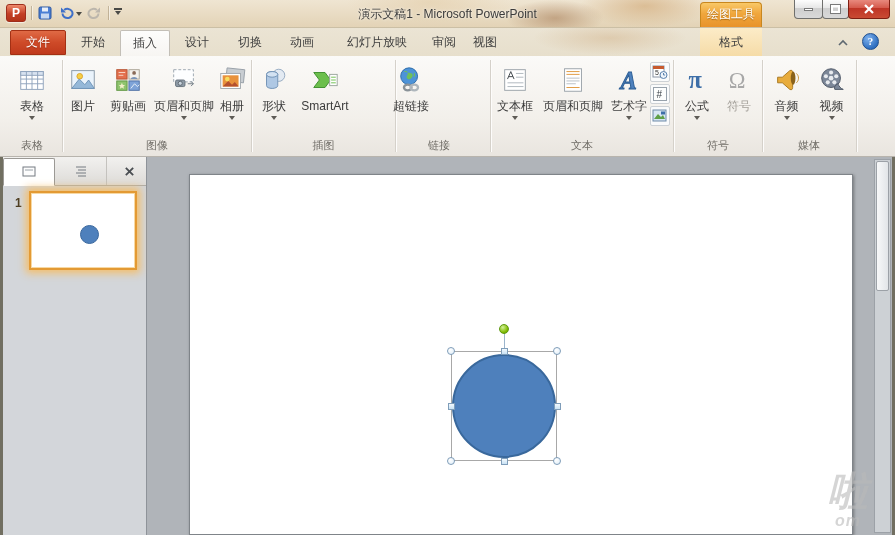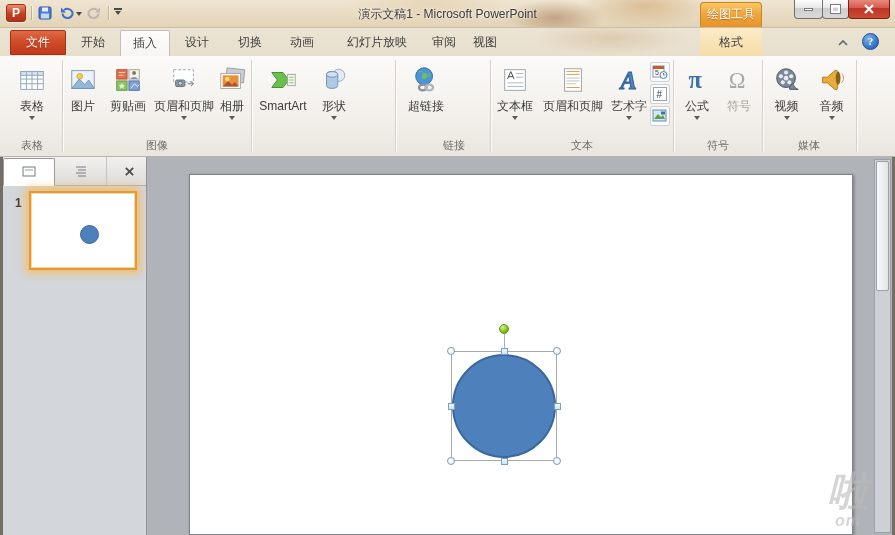--- a/index.html
+++ b/index.html
@@ -253,46 +253,47 @@
           <div class="rlbl">相册</div>
           <div class="caret"></div>
         </div>
       </div>
       <div class="rlabel">图像</div>
     </div>
     <div class="rsep" style="left:251px;"></div>
 
     <div class="rgroup" style="left:253px;width:141px;">
       <div class="rbtns">
+        <div class="rbtn" style="width:42px;">
+          <div class="ricon">
+              <svg width="30" height="30" viewBox="0 0 32 32">
+                <circle cx="21" cy="11" r="6.5" fill="#E3EAF2" stroke="#93A9C0"></circle>
+                <path d="M8 10c0-1.7 2.7-3 6-3s6 1.3 6 3v12c0 1.7-2.7 3-6 3s-6-1.3-6-3z" fill="#AFC8E4" stroke="#7091B4"></path>
+                <ellipse cx="14" cy="10" rx="6" ry="3" fill="#D3E2F2" stroke="#7091B4"></ellipse>
+              </svg>
+            </div>
+          <div class="rlbl">形状</div>
+          <div class="caret"></div>
+        </div>
         <div class="rbtn" style="width:60px;">
           <div class="ricon">
               <svg width="30" height="30" viewBox="0 0 32 32">
                 <path d="M4 8h12l6 8-6 8H4l6-8z" fill="#6CBF4C" stroke="#3E8E2E"></path>
                 <rect x="21" y="10" width="8" height="12" fill="#fff" stroke="#9AA49C"></rect>
                 <path d="M22.5 13h5M22.5 16h5M22.5 19h5" stroke="#6CBF4C"></path>
               </svg>
             </div>
           <div class="rlbl">SmartArt</div>
         </div>
-        <div class="rbtn" style="width:42px;">
-          <div class="ricon">
-              <svg width="30" height="30" viewBox="0 0 32 32">
-                <circle cx="21" cy="11" r="6.5" fill="#E3EAF2" stroke="#93A9C0"></circle>
-                <path d="M8 10c0-1.7 2.7-3 6-3s6 1.3 6 3v12c0 1.7-2.7 3-6 3s-6-1.3-6-3z" fill="#AFC8E4" stroke="#7091B4"></path>
-                <ellipse cx="14" cy="10" rx="6" ry="3" fill="#D3E2F2" stroke="#7091B4"></ellipse>
-              </svg>
-            </div>
-          <div class="rlbl">形状</div>
-          <div class="caret"></div>
-        </div>
-      </div>
+      </div>
+      <div class="rlabel">插图</div>
     </div>
     <div class="rsep" style="left:395px;"></div>
 
-    <div class="rgroup" style="left:400px;width:108px;">
+    <div class="rgroup" style="left:385px;width:108px;">
       <div class="rbtns">
         <div class="rbtn" style="width:52px;">
           <div class="ricon">
               <svg width="30" height="30" viewBox="0 0 32 32">
                 <circle cx="14" cy="12" r="9" fill="#4D93D8" stroke="#2E6CA8"></circle>
                 <path d="M8 7c3-2 6 1 4 4s1 5 3 4 4-4 2-6z" fill="#6FC05A"></path>
                 <path d="M19 8c2 1 2 4 0 5z" fill="#6FC05A"></path>
                 <ellipse cx="12.5" cy="24" rx="4" ry="3" fill="none" stroke="#8A9298" stroke-width="2.5"></ellipse>
                 <ellipse cx="19.5" cy="24" rx="4" ry="3" fill="none" stroke="#AEB6BC" stroke-width="2.5"></ellipse>
               </svg>
@@ -385,47 +386,47 @@
             </div>
           <div class="rlbl">符号</div>
         </div>
       </div>
       <div class="rlabel">符号</div>
     </div>
     <div class="rsep" style="left:762px;"></div>
 
     <div class="rgroup" style="left:764px;width:90px;">
       <div class="rbtns">
+        <div class="rbtn" style="width:45px;">
+          <div class="ricon">
+              <svg width="30" height="30" viewBox="0 0 32 32">
+                <path d="M6 13h5l8-7c2-1 3 0 3 2v16c0 2-1 3-3 2l-8-7H6z" fill="#E8AC3C" stroke="#A6761F"></path>
+                <ellipse cx="22.5" cy="14" rx="2.5" ry="7" fill="#8A621A"></ellipse>
+                <path d="M26 9c3 2.5 3 7.5 0 10" stroke="#C89030" fill="none"></path>
+              </svg>
+            </div>
+          <div class="rlbl">音频</div>
+          <div class="caret"></div>
+        </div>
         <div class="rbtn" style="width:45px;">
           <div class="ricon">
               <svg width="30" height="30" viewBox="0 0 32 32">
                 <circle cx="15" cy="14" r="10" fill="#7C8798" stroke="#4C5564"></circle>
                 <circle cx="15" cy="14" r="2.5" fill="#E8EBEF"></circle>
                 <g fill="#E8EBEF">
                   <circle cx="15" cy="8" r="2.2"></circle>
                   <circle cx="9.5" cy="12" r="2.2"></circle>
                   <circle cx="11.5" cy="18.5" r="2.2"></circle>
                   <circle cx="18.5" cy="18.5" r="2.2"></circle>
                   <circle cx="20.5" cy="12" r="2.2"></circle>
                 </g>
                 <path d="M22 20c2 3 3 5 6 6h-9c-1-2 0-4 3-6z" fill="#7C8798" stroke="#4C5564"></path>
               </svg>
             </div>
           <div class="rlbl">视频</div>
-          <div class="caret"></div>
-        </div>
-        <div class="rbtn" style="width:45px;">
-          <div class="ricon">
-              <svg width="30" height="30" viewBox="0 0 32 32">
-                <path d="M6 13h5l8-7c2-1 3 0 3 2v16c0 2-1 3-3 2l-8-7H6z" fill="#E8AC3C" stroke="#A6761F"></path>
-                <ellipse cx="22.5" cy="14" rx="2.5" ry="7" fill="#8A621A"></ellipse>
-                <path d="M26 9c3 2.5 3 7.5 0 10" stroke="#C89030" fill="none"></path>
-              </svg>
-            </div>
-          <div class="rlbl">音频</div>
           <div class="caret"></div>
         </div>
       </div>
       <div class="rlabel">媒体</div>
     </div>
     <div class="rsep" style="left:856px;"></div>
   </div>
 
   <div class="content">
 

